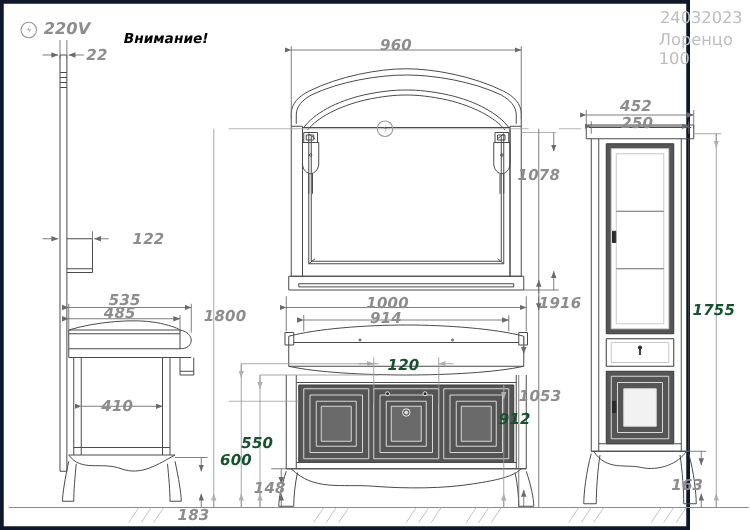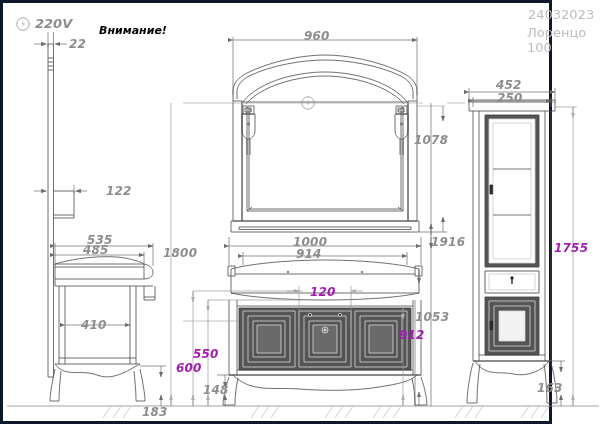--- a/index.html
+++ b/index.html
@@ -11,21 +11,21 @@
          border:3px solid #0f172a;background:#fff;}
   .svgroot{position:absolute;left:0;top:0;width:600px;height:424px;}
 
   
   .txt{position:absolute;white-space:nowrap;}
   .dim{
     font-family:"DejaVu Sans","Liberation Sans",sans-serif;
     font-style:italic;font-weight:700;font-size:12px;color:#8d8d8d;
     letter-spacing:.2px;
   }
-  .dim.lt{color:#a21caf;}
+  .dim.lt{color:#14532d;}
   .note-hd{
     font-family:"DejaVu Sans","Liberation Sans",sans-serif;
     font-style:italic;font-weight:700;font-size:11px;color:#000;
   }
   .note-bd{
     font-family:"DejaVu Sans","Liberation Sans",sans-serif;
     font-style:italic;font-weight:700;font-size:10.5px;color:#000;
   }
   .volt{
     font-family:"DejaVu Sans","Liberation Sans",sans-serif;

